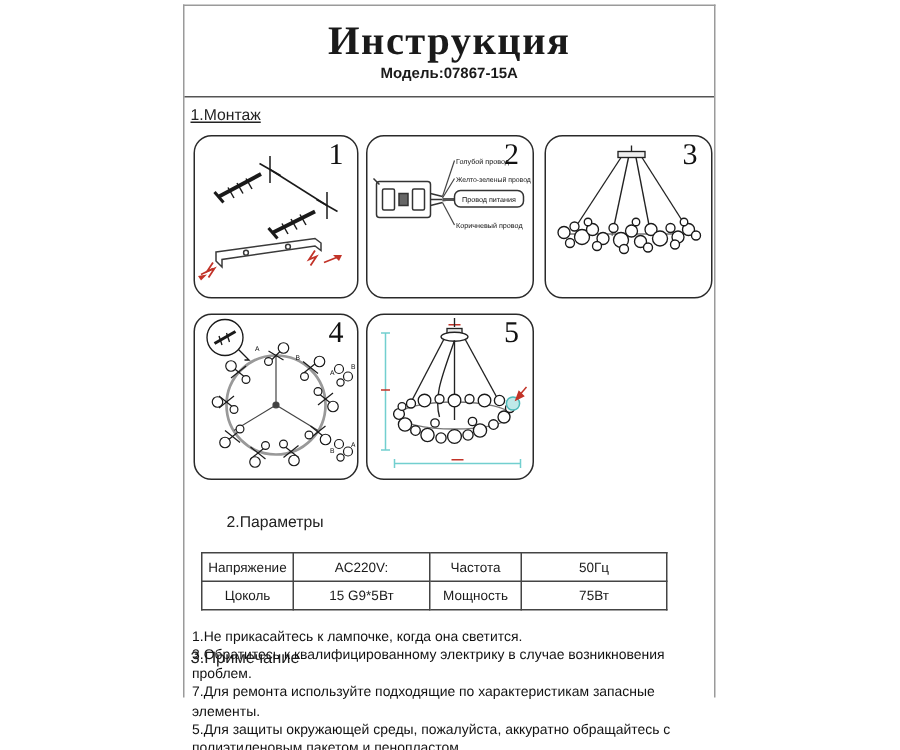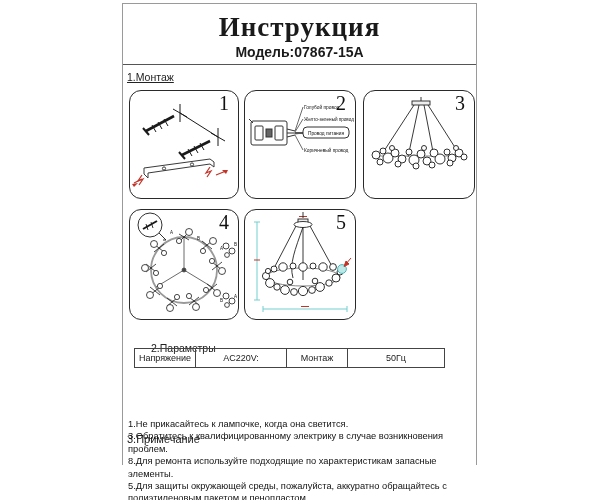--- a/index.html
+++ b/index.html
@@ -2,27 +2,27 @@
 <html><head>
 <meta charset="utf-8">
 <style>
   html,body{margin:0;padding:0;background:#ffffff;width:600px;height:500px;overflow:hidden;
     font-family:"Liberation Sans",sans-serif;color:#1a1a1a;}
   .page{position:absolute;left:122px;top:3px;width:355px;height:462px;background:#fff;
     border:1px solid #9a9a9a;border-bottom:none;box-sizing:border-box;padding-left:20px;}
   .title{position:absolute;top:8px;left:0;width:100%;text-align:center;
     font-family:"Liberation Serif",serif;font-weight:bold;font-size:27px;letter-spacing:1px;}
   .model{position:absolute;top:40px;left:0;width:100%;text-align:center;
-    font-weight:bold;font-size:14px;}
+    font-weight:bold;font-size:10px;}
   .hr{position:absolute;top:60px;left:0;width:100%;border-top:1px solid #555;}
   .sec-heading{position:absolute;font-size:10.5px;color:#222;}
   .panel{position:absolute;border:1.5px solid #2a2a2a;border-radius:12px;background:#fff;box-sizing:border-box;}
   .pnum{position:absolute;top:1px;right:9px;font-family:"Liberation Serif",serif;font-size:20px;color:#111;}
   .panel svg{position:absolute;left:0;top:0;}
-  table.params{position:absolute;left:11px;top:344px;border-collapse:collapse;table-layout:fixed;}
+  table.params{position:absolute;left:11px;top:364px;border-collapse:collapse;table-layout:fixed;}
   table.params td{border:1px solid #444;font-size:9px;text-align:center;height:18px;padding:0 2px;
     white-space:nowrap;overflow:hidden;}
   .notes{position:absolute;left:5px;top:414px;width:348px;font-size:9.3px;line-height:12.4px;color:#111;}
   .note{margin:0;}
   svg text{font-family:"Liberation Sans",sans-serif;fill:#111;}
 </style>
 </head>
 <body>
 
 <div class="page">
@@ -288,28 +288,34 @@
     </svg>
   </div>
 
   <div class="sec-heading" style="left:4px;top:338px;margin-left:24px;">2.Параметры</div>
 
   <table class="params">
     <tbody>
         <tr>
       <td style="width:56px">Напряжение</td>
       <td style="width:86px">AC220V:</td>
-      <td style="width:56px">Монтаж</td>
+      <td style="width:56px">Частота</td>
       <td style="width:92px">50Гц</td>
+    </tr>
+    <tr>
+      <td>Цоколь</td>
+      <td>15 G9*5Вт</td>
+      <td>Мощность</td>
+      <td>75Вт</td>
     </tr>
   </tbody>
     </table>
 
   <div class="sec-heading" style="left:4px;top:399px;font-size:11px;margin-top:30px;">3.Примечание</div>
 
   <div class="notes">
     <p class="note">1.Не прикасайтесь к лампочке, когда она светится.</p>
     <p class="note">3.Обратитесь к квалифицированному электрику в случае возникновения проблем.</p>
-    <p class="note">8.Для ремонта используйте подходящие по характеристикам запасные элементы.</p>
+    <p class="note">7.Для ремонта используйте подходящие по характеристикам запасные элементы.</p>
     <p class="note">5.Для защиты окружающей среды, пожалуйста, аккуратно обращайтесь с полиэтиленовым пакетом и пенопластом.</p>
   </div>
 
 </div>
 
 </body></html>

